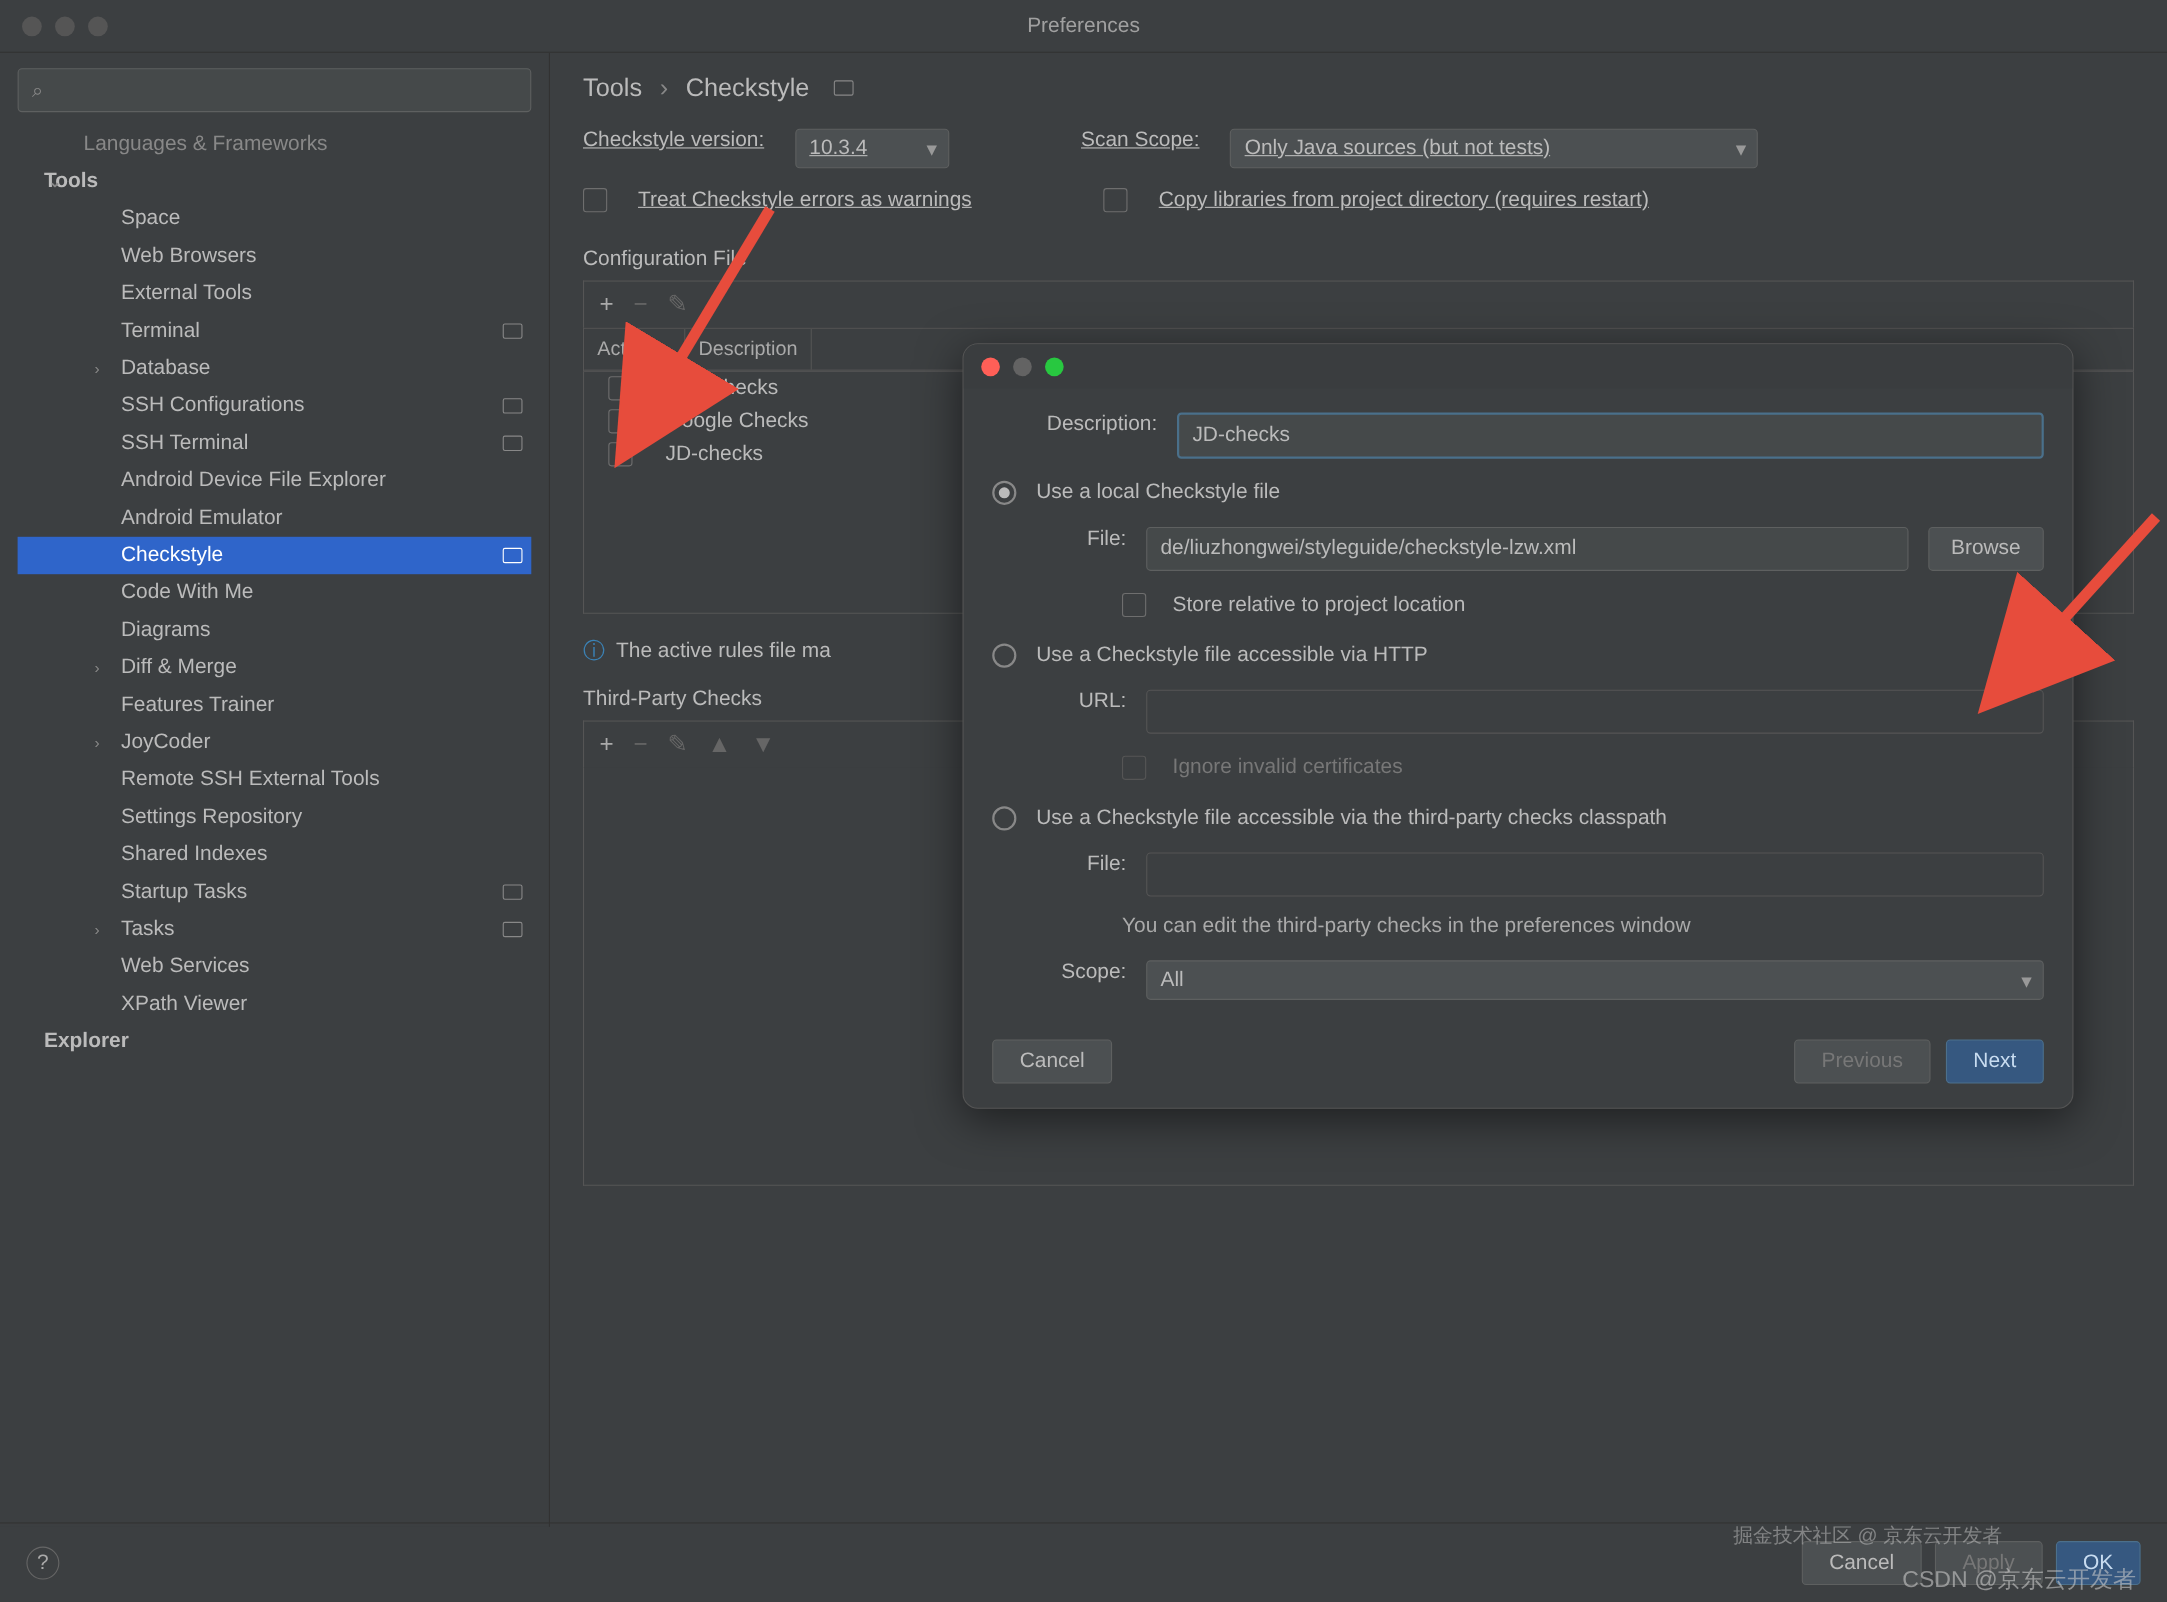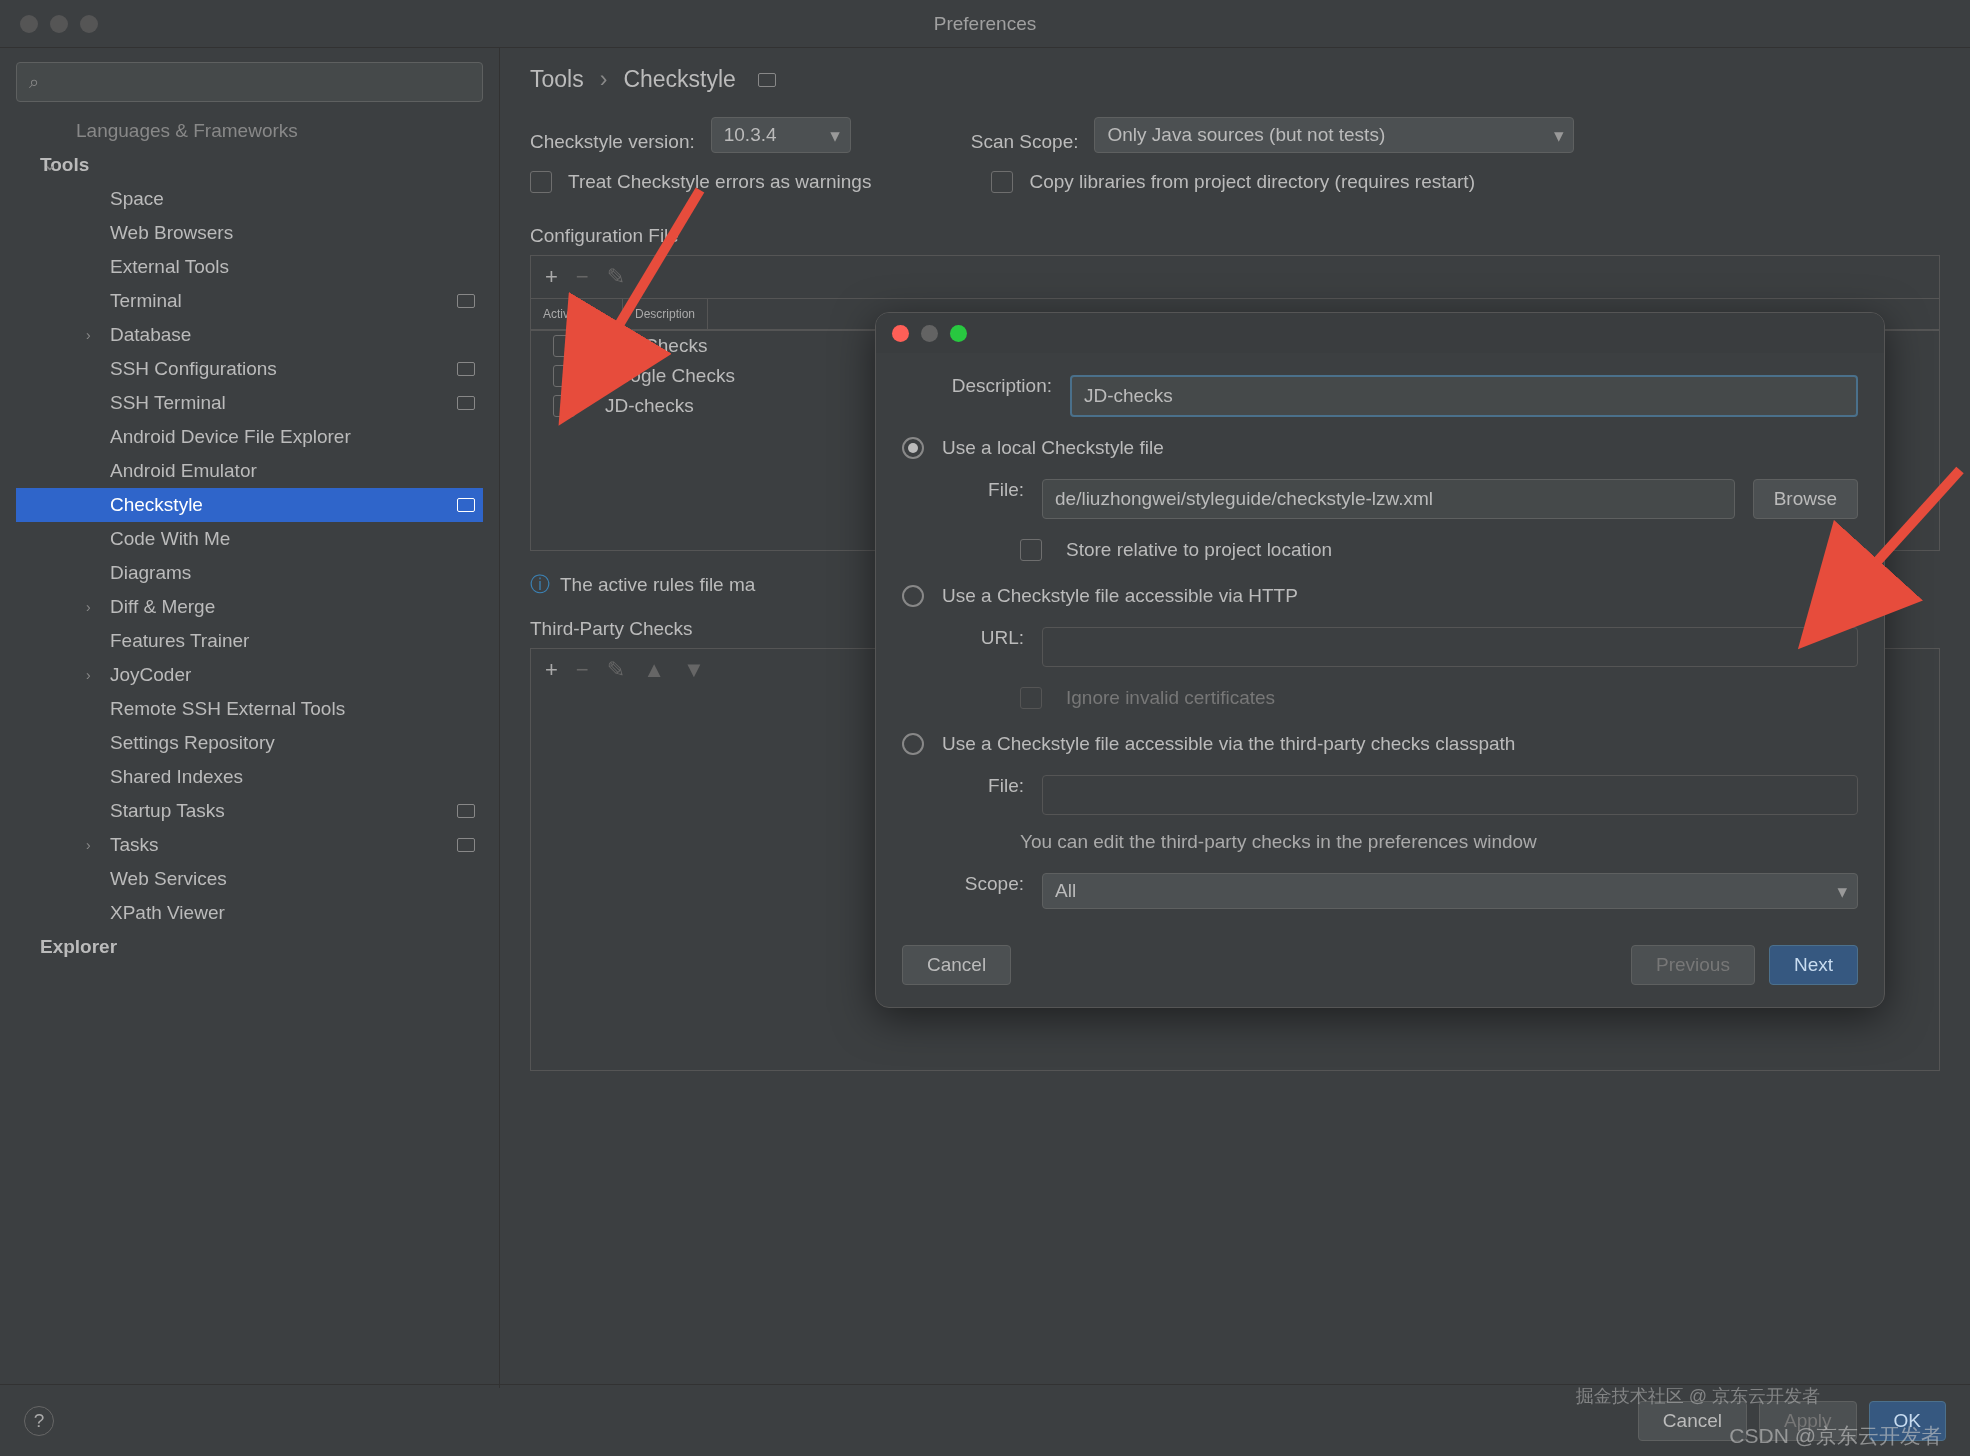--- a/index.html
+++ b/index.html
@@ -81,21 +81,21 @@
 .tree-item.top { color:#888; padding-left:60px; margin-top:-2px;}
 .content {
   flex: 1;
   padding: 18px 30px;
   overflow: hidden;
   position: relative;
 }
 .breadcrumb { display: flex; align-items: center; gap: 16px; font-size: 23px; margin-bottom: 24px; }
 .breadcrumb .sep { color: #888; }
 .breadcrumb .gear-stub { margin-left: 6px; }
-.row { display: flex; align-items: flex-end; gap: 16px; margin-bottom: 18px; }
+.row { display: flex; align-items: flex-start; gap: 28px; margin-bottom: 18px; text-decoration: underline; }
 .dropdown {
   background: #4c5052;
   border: 1px solid #5e6060;
   border-radius: 4px;
   padding: 6px 32px 6px 12px;
   position: relative;
   color: #bbb;
   min-width: 140px;
 }
 .dropdown::after {
@@ -121,21 +121,21 @@
   padding: 8px 14px;
   align-items: center;
 }
 .tool-btn { color: #aaa; cursor: pointer; font-size: 22px; }
 .tool-btn.muted { color: #666; }
 .table {
   border: 1px solid #555;
   width: 100%;
 }
 .thead { display: flex; background: #3c3f41; border-bottom: 1px solid #555; }
-.th { padding: 8px 12px; font-size: 12px; color: #aaa; border-right: 1px solid #555; }
+.th { padding: 8px 12px; font-size: 18px; color: #aaa; border-right: 1px solid #555; }
 .th.active { width: 92px; }
 .tbody { min-height: 140px; }
 .trow { display: flex; align-items: center; padding: 4px 12px; gap: 30px; }
 .trow .checkbox { margin-left: 10px; }
 .info-line { display: flex; align-items: center; gap: 10px; margin: 20px 0; color: #bbb; }
 .info-icon { color: #3b82b5; font-size: 20px; }
 
 
 .modal {
   position: absolute;

